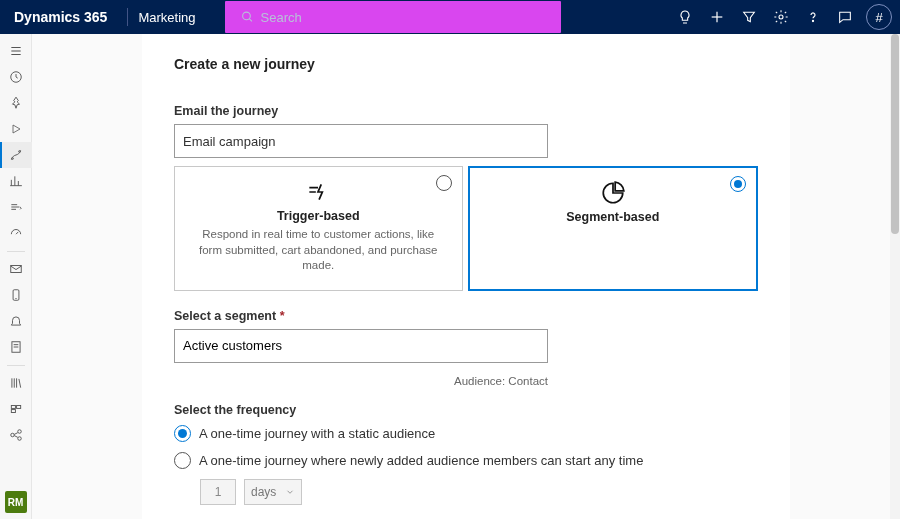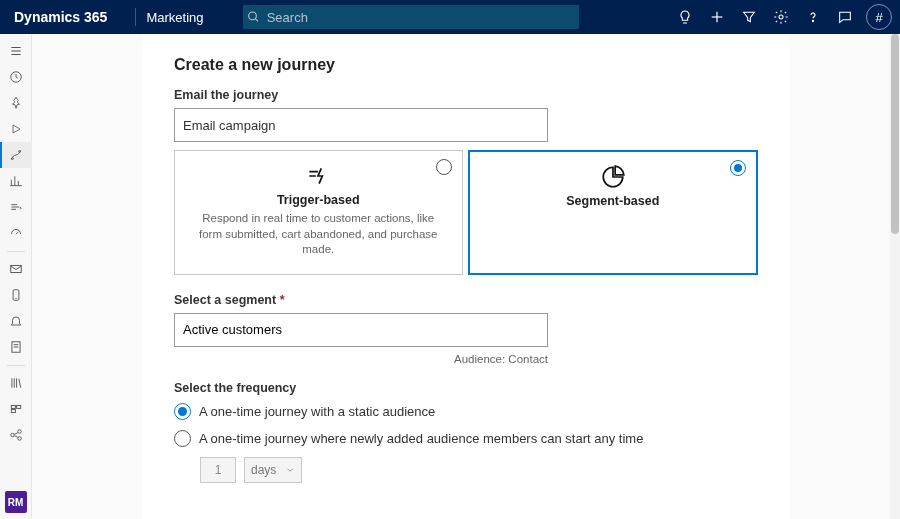--- a/index.html
+++ b/index.html
@@ -1,54 +1,54 @@
 <!DOCTYPE html>
 <html><head>
 <meta charset="utf-8">
 <style>
   * { box-sizing: border-box; margin: 0; padding: 0; }
   html, body { width: 900px; height: 519px; font-family: "Segoe UI", Arial, sans-serif; font-size: 13px; color: #333; overflow: hidden; background: #fff; }
   .topbar { height: 34px; background: #002050; color: #fff; display: flex; align-items: center; padding: 0 8px 0 14px; }
-  .brand { font-weight: 600; font-size: 14px; margin-right: 24px; }
+  .brand { font-weight: 600; font-size: 14px; margin-right: 16px; }
   .divider-v { width: 1px; height: 18px; background: #425486; margin: 0 10px 0 4px; }
-  .module { font-size: 13px; margin-right: 40px; }
-  .search-wrap { flex: 0 0 336px; height: 24px; background: #0c4a6e; border-radius: 1px; display: flex; align-items: center; padding: 0 4px; color: #b8c0d8; margin-right: auto; }
+  .module { font-size: 13px; margin-right: 30px; }
+  .search-wrap { flex: 0 0 336px; height: 32px; background: #d946ef; border-radius: 1px; display: flex; align-items: center; padding: 0 16px; color: #b8c0d8; margin-right: auto; }
   .search-wrap input { background: transparent; border: none; outline: none; color: #fff; font-size: 13px; margin-left: 6px; width: 100%; }
   .search-wrap input::placeholder { color: #b8c0d8; }
   .top-icons { display: flex; align-items: center; gap: 2px; }
   .top-icons .ticon { width: 30px; height: 34px; display: flex; align-items: center; justify-content: center; color: #fff; cursor: pointer; }
   .avatar-round { width: 26px; height: 26px; border: 1px solid #7d8fbf; border-radius: 50%; display: flex; align-items: center; justify-content: center; font-size: 13px; color: #fff; margin-left: 4px; }
 
   .app-body { display: flex; height: calc(519px - 34px); }
   .leftnav { width: 32px; background: #f7f7f7; border-right: 1px solid #e6e6e6; display: flex; flex-direction: column; align-items: center; padding-top: 4px; position: relative; }
   .leftnav .licon { width: 32px; height: 26px; display: flex; align-items: center; justify-content: center; color: #555; cursor: pointer; }
   .leftnav .licon.active { background: #ececec; }
   .leftnav .licon.active::before { content: ""; position: absolute; left: 0; width: 2px; height: 26px; background: #0078d4; }
   .leftnav .spacer { flex: 1; }
-  .app-badge { width: 22px; height: 22px; background: #4c1d95; color: #fff; font-size: 10px; font-weight: 600; display: flex; align-items: center; justify-content: center; margin-bottom: 6px; border-radius: 2px; }
+  .app-badge { width: 22px; height: 22px; background: #4d7c0f; color: #fff; font-size: 10px; font-weight: 600; display: flex; align-items: center; justify-content: center; margin-bottom: 6px; border-radius: 2px; }
 
   .content-wrap { flex: 1; display: flex; justify-content: center; background: #fafafa; position: relative; }
   .panel { width: 648px; background: #fff; padding: 22px 32px 0 32px; }
-  h1.page-title { font-size: 16px; font-weight: 600; color: #222; margin-bottom: 14px; }
+  h1.page-title { font-size: 14px; font-weight: 600; color: #222; margin-bottom: 32px; }
   .field-label { font-size: 12.5px; font-weight: 600; color: #333; margin-bottom: 6px; margin-top: 6px; }
   .text-input { width: 374px; height: 28px; border: 1px solid #999; padding: 16px 8px; font-size: 13px; color: #333; outline: none; }
   .text-input.blue { color: #000000; }
 
   .type-row { display: flex; gap: 5px; margin-top: 8px; }
   .type-card { flex: 1; border: 1px solid #c8c8c8; padding: 10px 18px 16px; text-align: center; position: relative; cursor: pointer; background: #fff; }
   .type-card.selected { border: 2px solid #0078d4; }
   .type-card .radio { position: absolute; top: 8px; right: 10px; width: 16px; height: 16px; border: 1.5px solid #555; border-radius: 50%; }
   .type-card.selected .radio { border-color: #0078d4; }
   .type-card.selected .radio::after { content: ""; position: absolute; top: 3px; left: 3px; width: 8px; height: 8px; background: #0078d4; border-radius: 50%; }
   .type-card .card-icon { width: 26px; height: 26px; margin: 2px auto 4px; color: #111; }
   .card-title { font-weight: 600; font-size: 12.5px; color: #222; margin-bottom: 4px; }
   .card-desc { font-size: 11.5px; color: #666; line-height: 1.35; }
 
   .req { color: #a4262c; }
-  .audience-note { font-size: 11.5px; color: #666; text-align: right; width: 374px; margin-top: 6px; }
+  .audience-note { font-size: 11.5px; color: #666; text-align: right; width: 374px; margin-top: 12px; }
 
   .radio-list { margin-top: 8px; }
   .radio-row { display: flex; align-items: center; margin-bottom: 10px; font-size: 13px; color: #333; }
   .r-outer { width: 17px; height: 17px; border: 1.5px solid #555; border-radius: 50%; margin-right: 8px; position: relative; flex-shrink: 0; }
   .radio-row.selected .r-outer { border-color: #0078d4; }
   .radio-row.selected .r-outer::after { content: ""; position: absolute; top: 3px; left: 3px; width: 9px; height: 9px; background: #0078d4; border-radius: 50%; }
 
   .repeat-row { display: flex; gap: 8px; margin-left: 26px; margin-top: 2px; }
   .num-input { width: 36px; height: 26px; border: 1px solid #c8c8c8; text-align: center; background: #f4f4f4; color: #888; font-size: 12px; }
   .unit-select { width: 58px; height: 26px; border: 1px solid #c8c8c8; background: #f4f4f4; color: #777; display: flex; align-items: center; justify-content: space-between; padding: 0 6px; font-size: 12px; }

